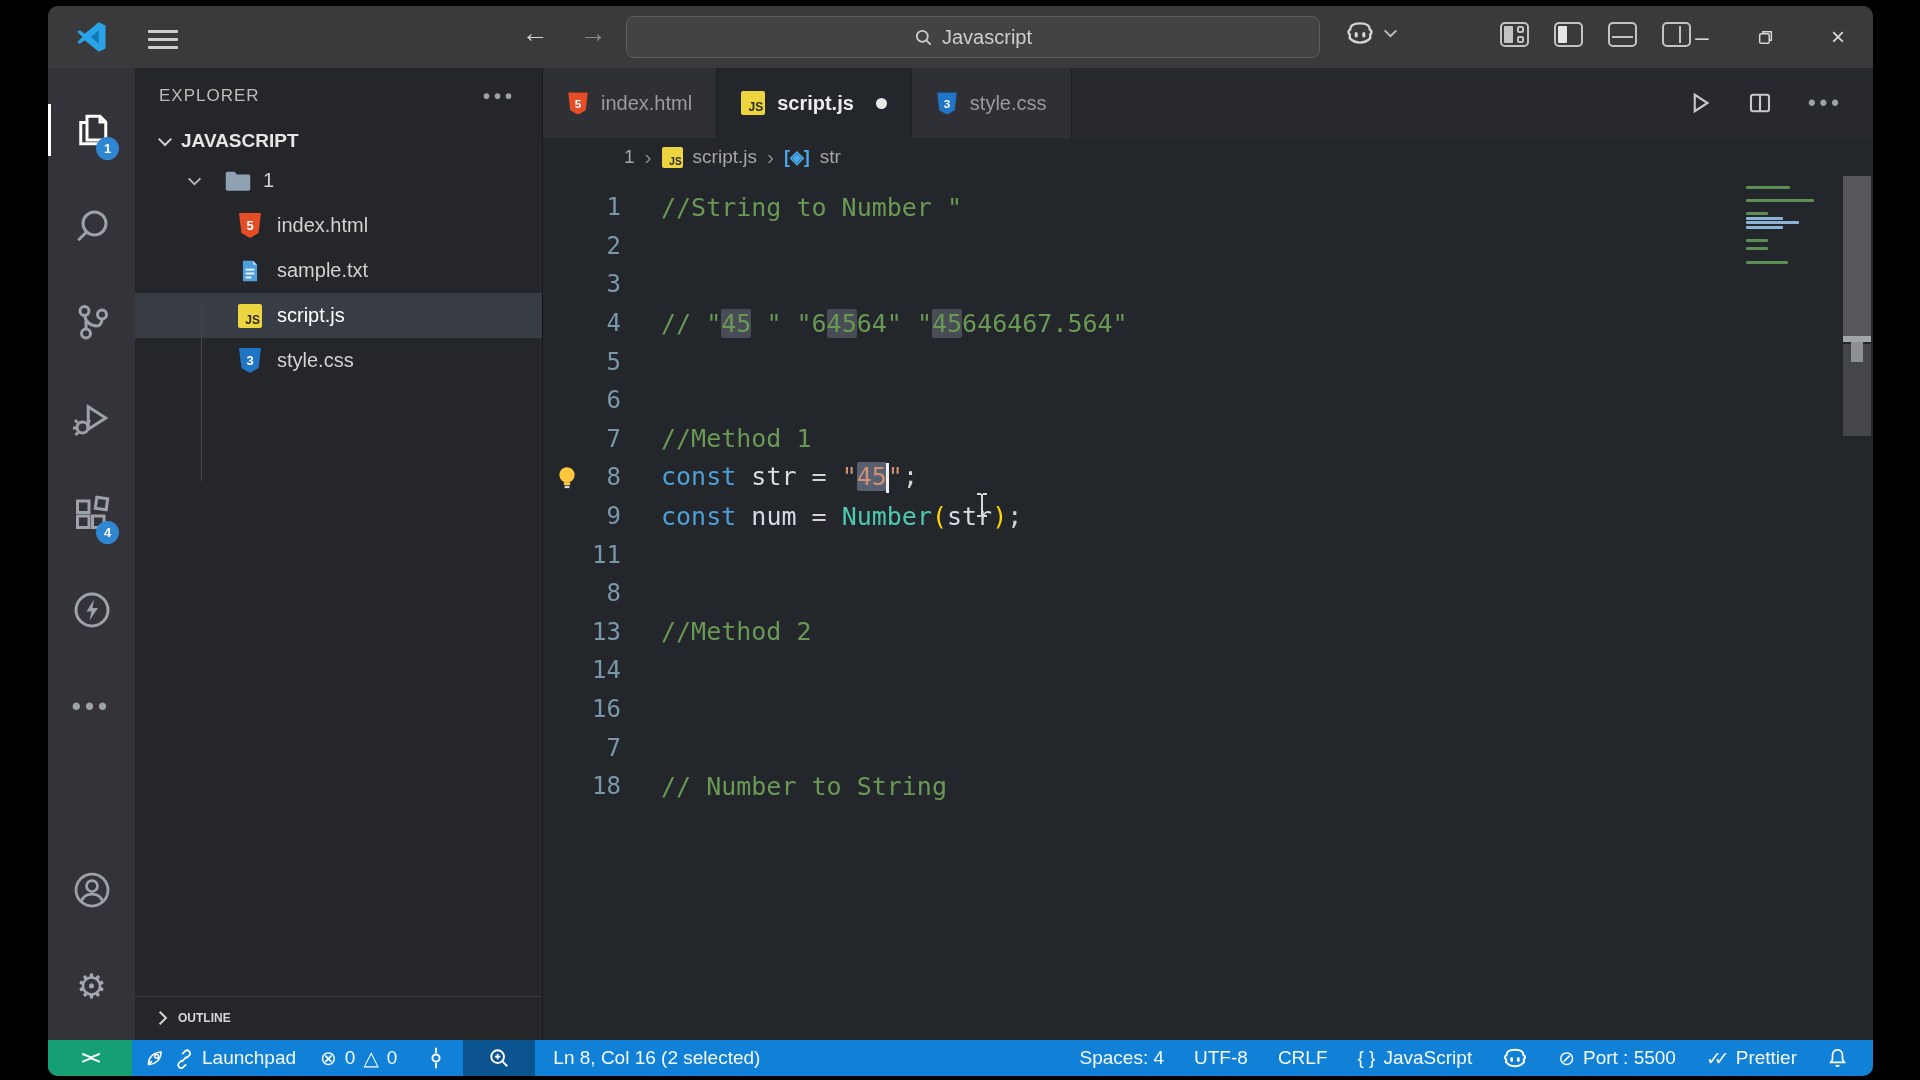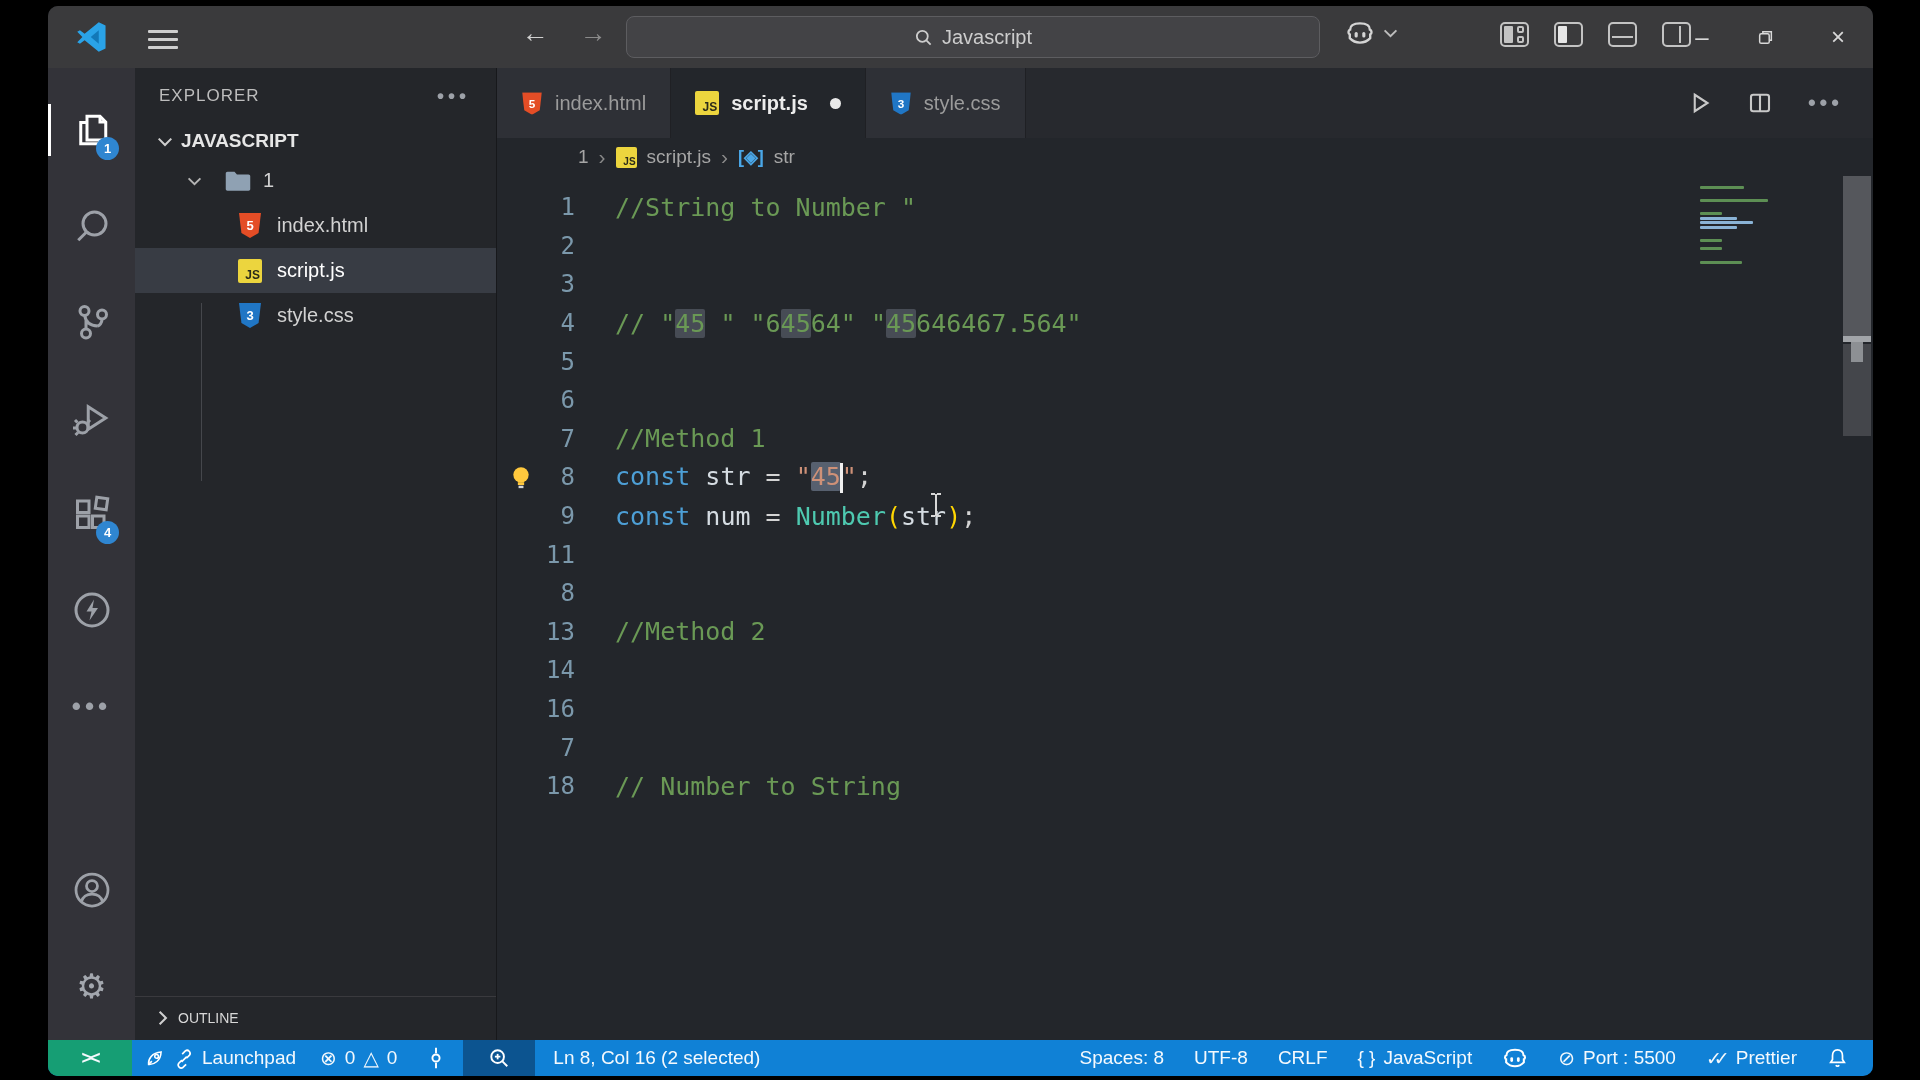--- a/index.html
+++ b/index.html
@@ -45,21 +45,21 @@
   .act.active { color:#ffffff; }
   .act.active::before { content:""; position:absolute; left:0; top:22px; bottom:22px; width:3px; background:#fff; }
   .badge { position:absolute; right:16px; bottom:18px; min-width:23px; height:23px; border-radius:12px;
            background:#2f86d1; color:#fff; font-size:13px; font-weight:bold;
            display:flex; align-items:center; justify-content:center; padding:0 4px; }
   .act-bottom { position:absolute; bottom:6px; display:flex; flex-direction:column; align-items:center; }
   .dots { color:#9da1a8; font-size:26px; letter-spacing:4px; font-weight:bold; }
   .gearglyph { font-size:34px; color:#a3a7ae; }
 
   
-  .sidebar { width:362px; background:#24262a; position:relative; border-right:1px solid #17181b;
+  .sidebar { width:408px; background:#24262a; position:relative; border-right:1px solid #17181b;
              color:#c9c9c9; overflow:hidden; }
   .sb-header { height:56px; display:flex; align-items:center; justify-content:space-between;
                padding:0 26px 0 24px; font-size:17px; letter-spacing:1px; color:#bdbdbd; }
   .sb-section { display:flex; align-items:center; gap:8px; padding:6px 0 6px 22px;
                 font-weight:bold; font-size:19px; color:#e6e6e6; cursor:pointer; }
   .tree-row { height:45px; display:flex; align-items:center; font-size:20px; cursor:pointer; position:relative; }
   .tree-row.selected { background:#383c44; }
   .tr-chev { position:absolute; left:52px; }
   .tr-icon { position:absolute; left:100px; width:30px; height:30px; display:flex; align-items:center; justify-content:center; }
   .tr-label { position:absolute; left:142px; color:#d2d2d2; }
@@ -69,21 +69,21 @@
   .shield { width:22px; height:25px; display:flex; align-items:center; justify-content:center;
             color:#fff; font-size:13px; font-weight:bold;
             clip-path:polygon(0 0,100% 0,89% 80%,50% 100%,11% 80%); }
   .shield.html { background:#e44d26; }
   .shield.css  { background:#2076c5; }
   .jsbox { width:24px; height:24px; background:#ecd53e; color:#2b2b1a; font-weight:bold;
            font-size:12px; display:flex; align-items:flex-end; justify-content:flex-end;
            padding:1px 2px; border-radius:2px; }
   .sb-bottom { position:absolute; bottom:2px; left:0; right:0; }
   .sb-bottom .brow { height:42px; border-top:1px solid #3a3a3e; display:flex; align-items:center;
-                     gap:10px; padding-left:22px; font-weight:normal; font-size:14px; color:#d8d8d8; cursor:pointer; }
+                     gap:10px; padding-left:22px; font-weight:bold; font-size:12px; color:#d8d8d8; cursor:pointer; }
 
   
   .editor-col { flex:1; display:flex; flex-direction:column; min-width:0; position:relative; }
   .tabstrip { height:70px; background:#27292e; display:flex; align-items:stretch; }
   .tab { display:flex; align-items:center; gap:12px; padding:0 24px; font-size:20px;
          background:#2e3036; color:#9b9b9b; border-right:1px solid #1f2024; cursor:pointer; }
   .tab.active { background:#23262b; color:#ececec; }
   .tab .dot { width:11px; height:11px; border-radius:50%; background:#e8e8e8; margin-left:10px; }
   .tab-actions { margin-left:auto; display:flex; align-items:center; gap:36px; padding-right:30px; color:#c8c8c8; }
   .breadcrumb { height:38px; display:flex; align-items:center; gap:10px; padding-left:81px;
@@ -287,20 +287,32 @@
         </span>
         <span class="tr-label">1</span>
       </div>
 
       <div class="tree-row">
         <span class="tr-icon">
             <span class="shield html">5</span>
           </span>
         <span class="tr-label">index.html</span>
       </div>
+      <div class="tree-row">
+        <span class="tr-icon">
+          <svg width="22" height="26" viewBox="0 0 14 16">
+              <path d="M2.5 1.5 h6.5 l2.5 2.5 v10.5 h-9 Z" fill="#4f9fdc"></path>
+              <path d="M9 1.5 V4 h2.5" fill="#bcdcf4"></path>
+              <rect x="4.2" y="6.5" width="5.6" height="1.2" fill="#eaf4fb"></rect>
+              <rect x="4.2" y="9" width="5.6" height="1.2" fill="#eaf4fb"></rect>
+              <rect x="4.2" y="11.5" width="3.6" height="1.2" fill="#eaf4fb"></rect>
+            </svg>
+        </span>
+        <span class="tr-label">sample.txt</span>
+      </div>
       <div class="tree-row selected">
         <span class="tr-icon">
             <span class="jsbox">JS</span>
           </span>
         <span class="tr-label" style="color:#ffffff;">script.js</span>
       </div>
       <div class="tree-row">
         <span class="tr-icon">
             <span class="shield css">3</span>
           </span>
@@ -505,21 +517,21 @@
           <line x1="5" y1="7" x2="9" y2="7" stroke="#fff" stroke-width="1.3"></line>
           <line x1="7" y1="5" x2="7" y2="9" stroke="#fff" stroke-width="1.3"></line>
         </svg>
     </div>
     <div class="sb-item" style="padding-left:18px;">
       <span>Ln 8, Col 16 (2 selected)</span>
     </div>
 
     <div class="sb-right">
       <div class="sb-item">
-          <span>Spaces: 8</span>
+          <span>Spaces: 4</span>
         </div>
       <div class="sb-item">
           <span>UTF-8</span>
         </div>
       <div class="sb-item">
           <span>CRLF</span>
         </div>
       <div class="sb-item">
         <span>{ }</span>
         <span>JavaScript</span>

